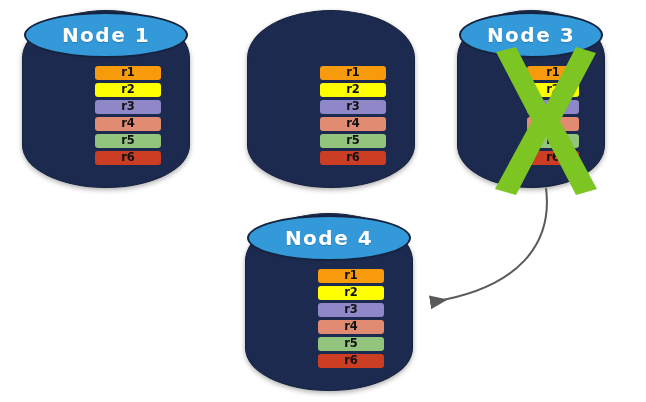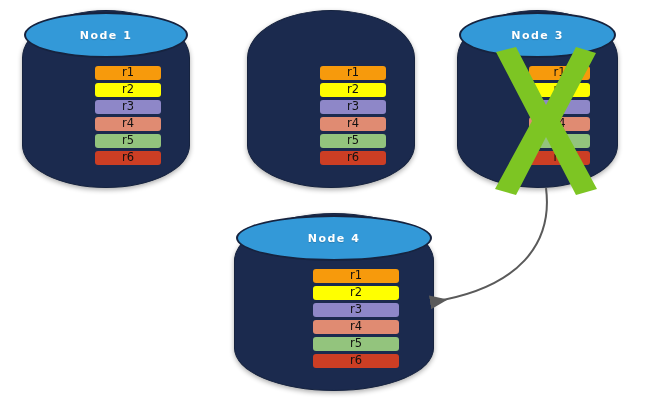--- a/index.html
+++ b/index.html
@@ -51,21 +51,21 @@
     border: 2px solid #16233f;
     box-sizing: border-box;
     display: flex;
     align-items: center;
     justify-content: center;
   }
 
   .cyl-title {
     color: #ffffff;
     font-weight: bold;
-    font-size: 11px;
+    font-size: 20px;
     letter-spacing: 1.5px;
     white-space: nowrap;
     text-shadow: 0 1px 1px rgba(0,0,0,0.18);
   }
 
   
   .records {
     position: absolute;
     left: 17.5%;
     top: 56px;
@@ -76,21 +76,21 @@
   }
 
   .record {
     height: 14px;
     border-radius: 3px;
     display: flex;
     align-items: center;
     justify-content: center;
     color: #111111;
     font-size: 11.5px;
-    font-weight: normal;
+    font-weight: bold;
     line-height: 1;
     box-sizing: border-box;
     margin-left: 44px;
   }
 
   
   .x-overlay {
     position: absolute;
     pointer-events: none;
   }
@@ -128,40 +128,40 @@
     <div class="records">
       <div class="record" style="background:#F79A0C;">r1</div>
       <div class="record" style="background:#FFFF00;">r2</div>
       <div class="record" style="background:#8E87C8;">r3</div>
       <div class="record" style="background:#E08B72;">r4</div>
       <div class="record" style="background:#93C47D;">r5</div>
       <div class="record" style="background:#CC3E24;">r6</div>
     </div>
   </div>
 
-  <div class="node-group" style="left:457px; top:10px; width:161px; height:178px;">
+  <div class="node-group" style="left:457px; top:10px; width:148px; height:178px;">
     <div class="cyl-body"></div>
     <div class="cyl-top">
       <span class="cyl-title">Node  3</span>
     </div>
     <div class="records">
       <div class="record" style="background:#F79A0C;">r1</div>
       <div class="record" style="background:#FFFF00;">r2</div>
       <div class="record" style="background:#8E87C8;">r3</div>
       <div class="record" style="background:#E08B72;">r4</div>
       <div class="record" style="background:#93C47D;">r5</div>
       <div class="record" style="background:#CC3E24;">r6</div>
     </div>
 
     <svg class="x-overlay" style="left:26px; top:37px; width:116px; height:148px;" viewBox="0 0 116 148" xmlns="http://www.w3.org/2000/svg">
       <polygon points="13,5 33,0 63,58 93,0 113,6 77,74 114,142 93,148 63,90 33,148 12,142 49,74" fill="#7DC523"></polygon>
     </svg>
   </div>
 
-  <div class="node-group" style="left:234px; top:213px; width:200px; height:178px;">
+  <div class="node-group" style="left:245px; top:213px; width:168px; height:178px;">
     <div class="cyl-body"></div>
     <div class="cyl-top">
       <span class="cyl-title">Node  4</span>
     </div>
     <div class="records">
       <div class="record" style="background:#F79A0C;">r1</div>
       <div class="record" style="background:#FFFF00;">r2</div>
       <div class="record" style="background:#8E87C8;">r3</div>
       <div class="record" style="background:#E08B72;">r4</div>
       <div class="record" style="background:#93C47D;">r5</div>

